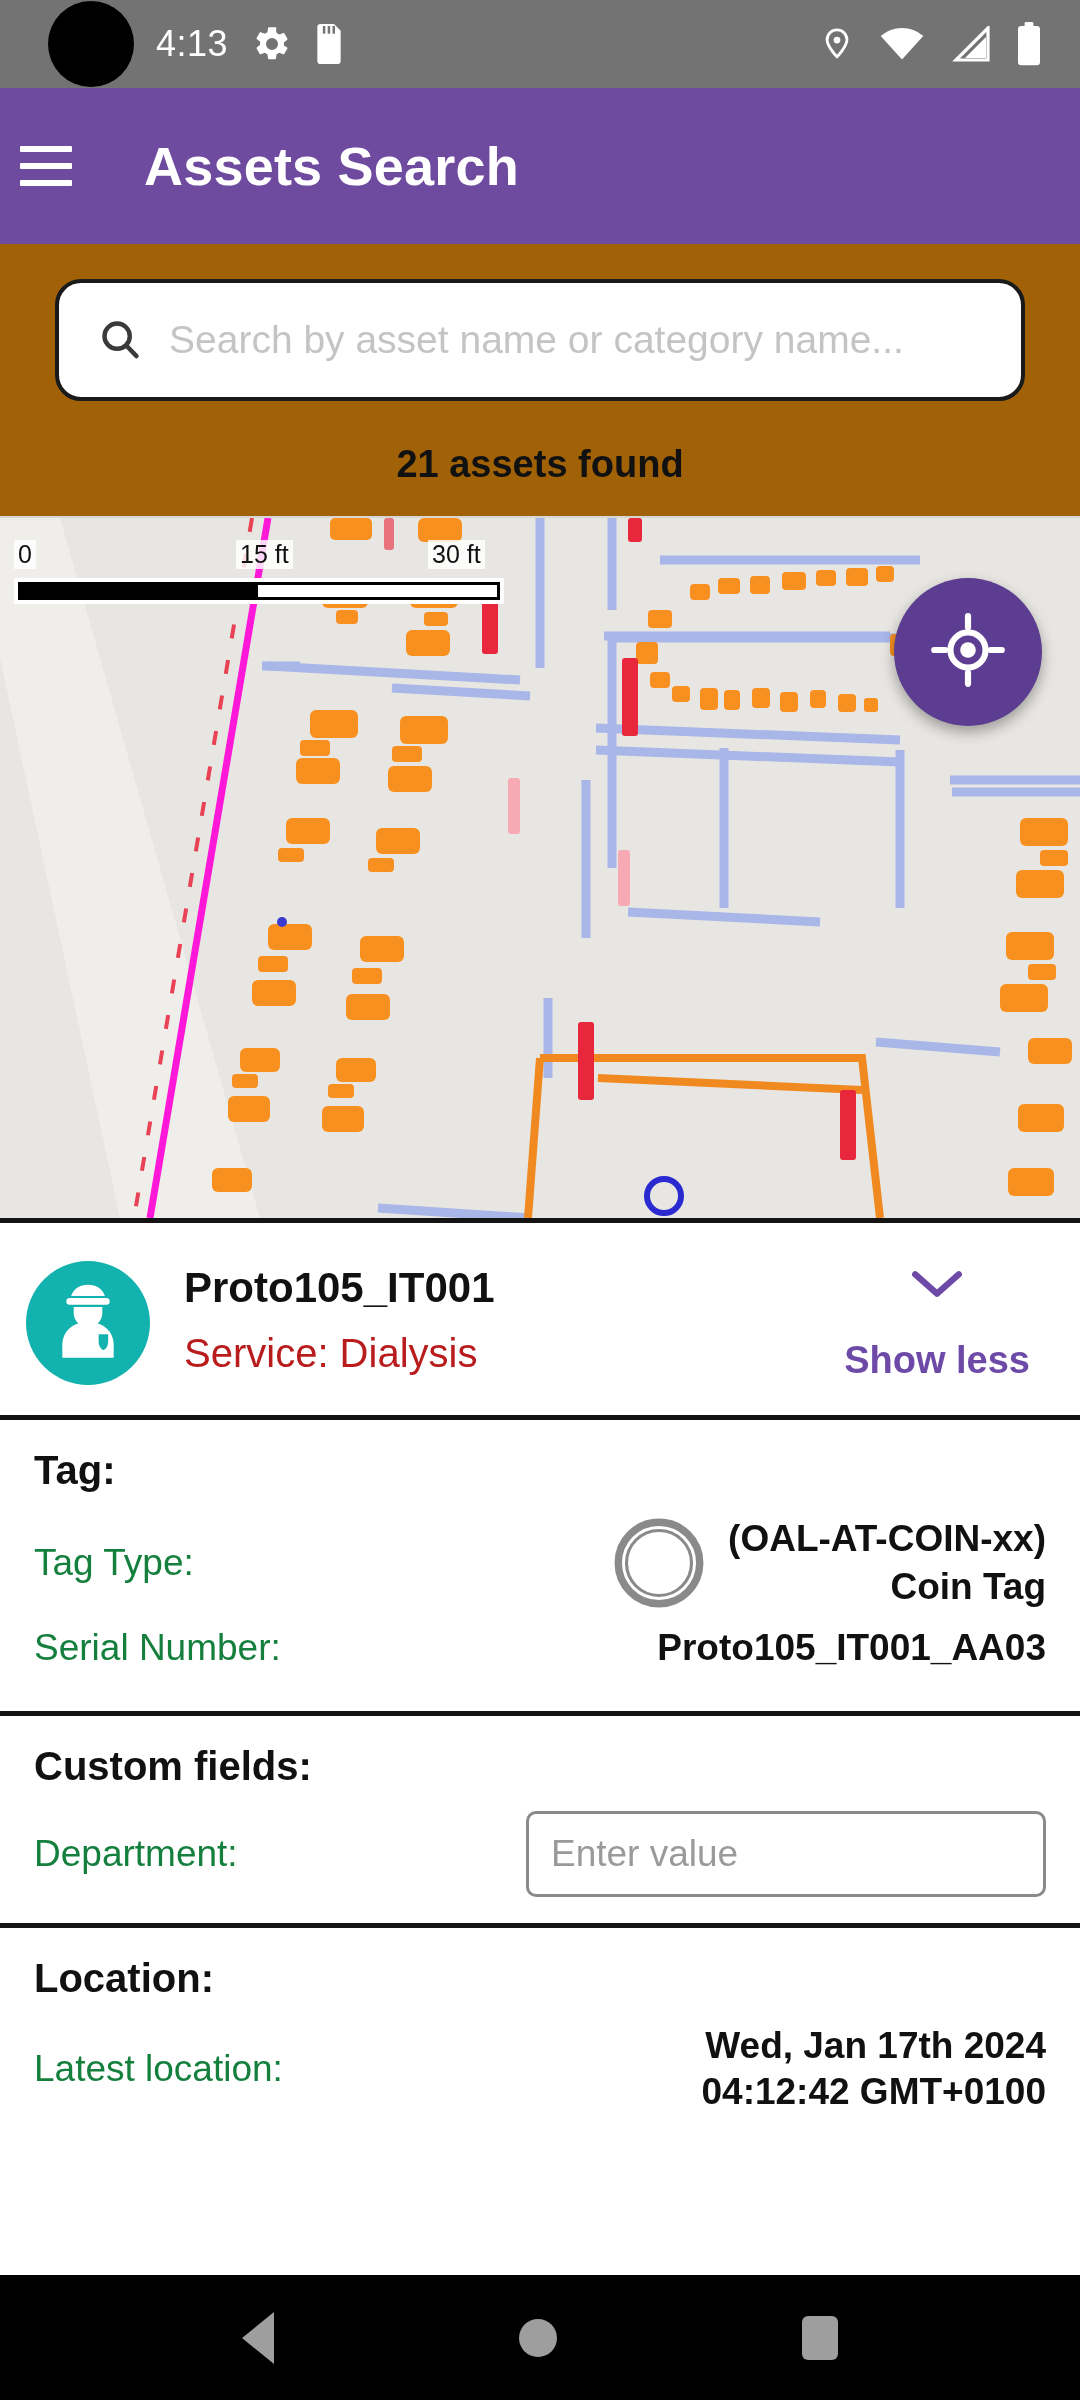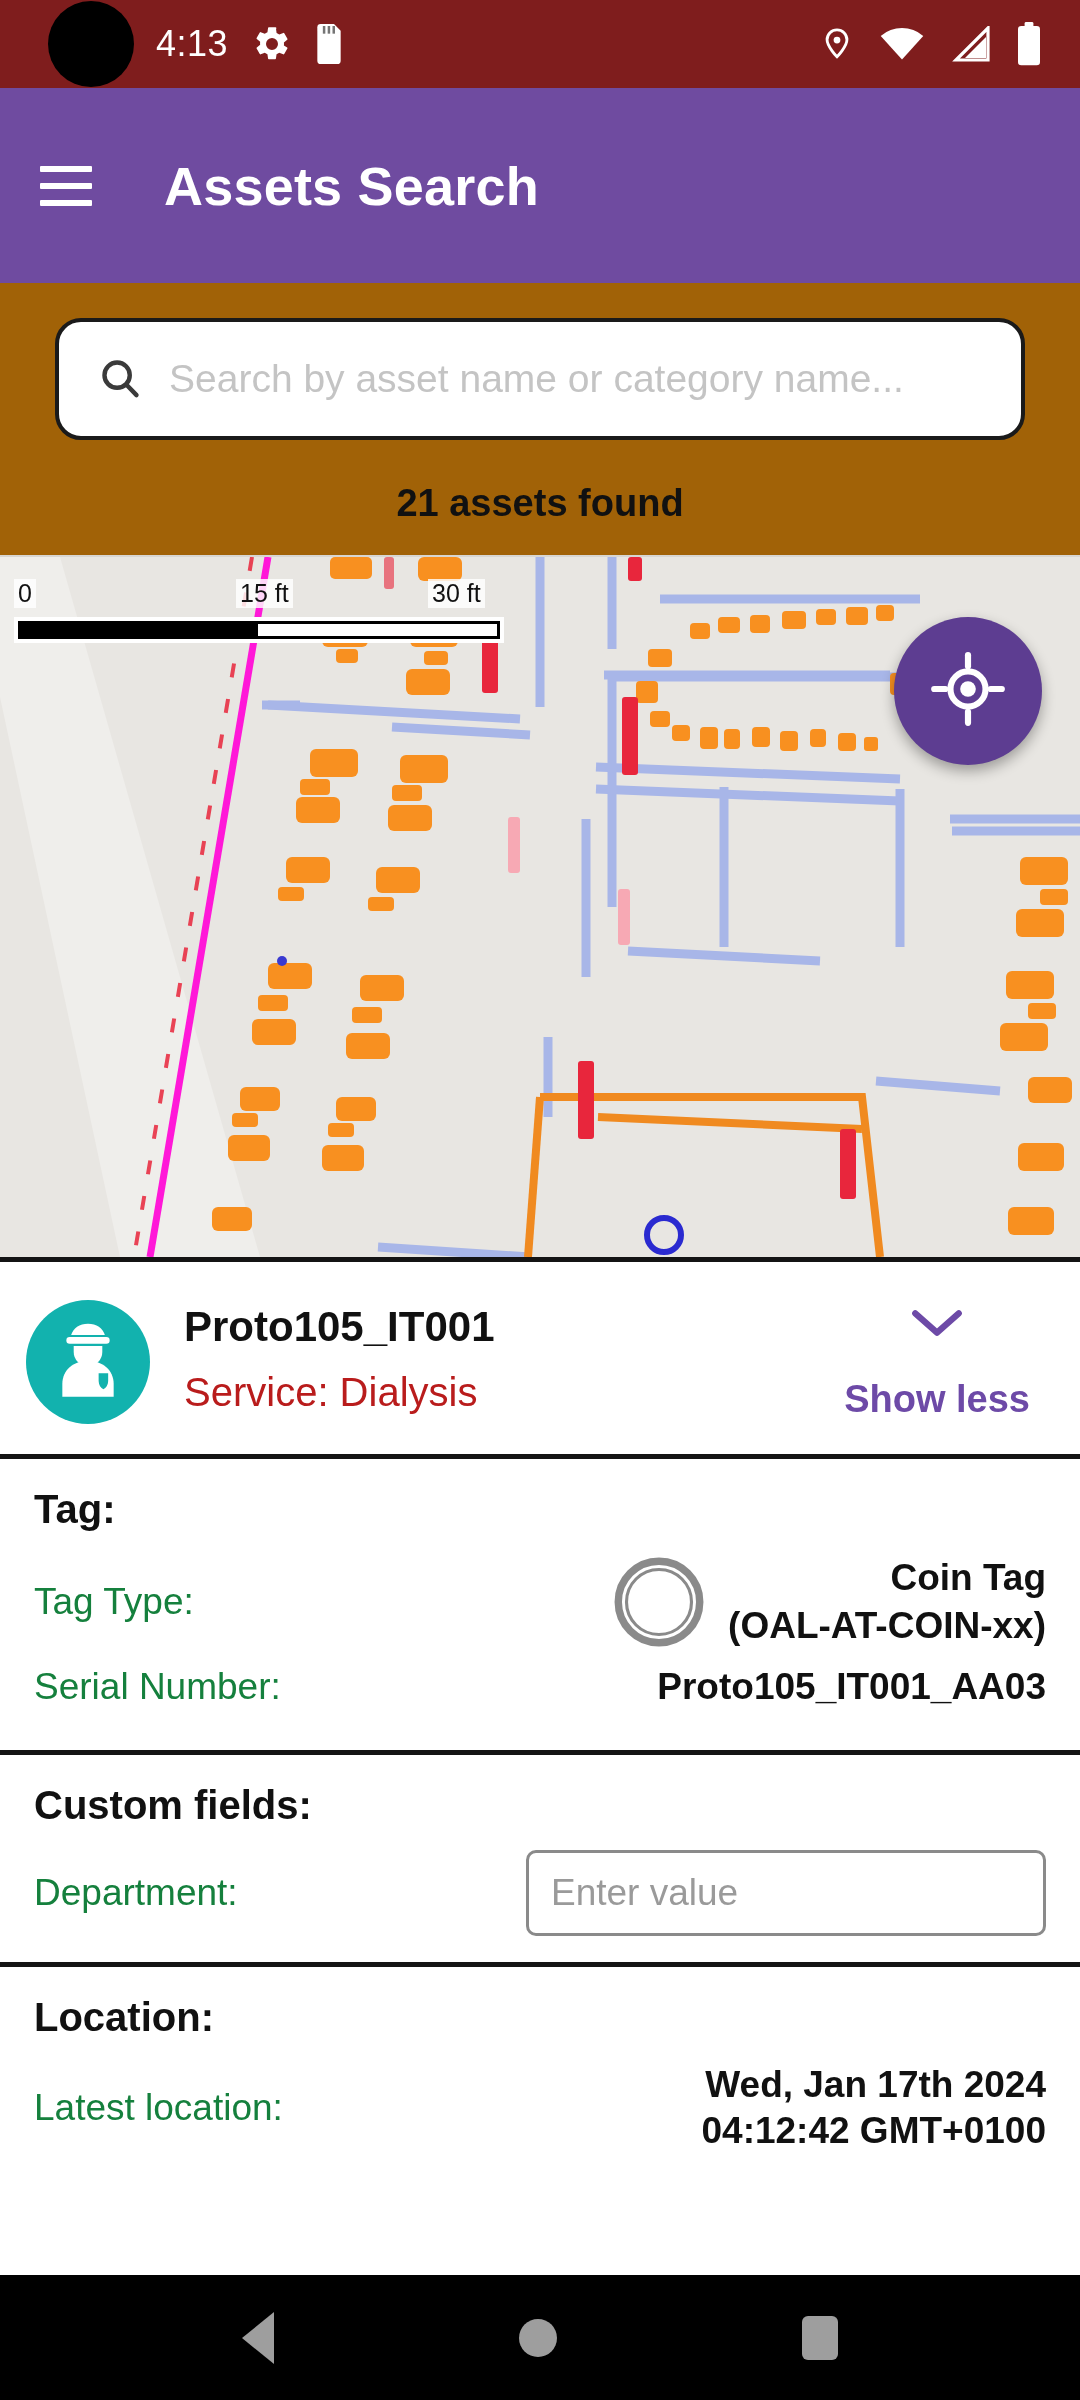--- a/index.html
+++ b/index.html
@@ -19,21 +19,21 @@
     height: 2400px;
     position: relative;
     display: flex;
     flex-direction: column;
     background: #ffffff;
   }
 
   
   .status-bar {
     height: 88px;
-    background: #7f1d1d;
+    background: #737373;
     display: flex;
     align-items: center;
     padding: 0 26px;
     box-sizing: border-box;
     flex: 0 0 auto;
     position: relative;
   }
   .camera-cutout {
     width: 86px;
     height: 86px;
@@ -60,25 +60,25 @@
     margin-left: auto;
     display: flex;
     align-items: center;
     gap: 26px;
     padding-right: 12px;
   }
   .sicon { display: block; }
 
   
   .app-bar {
-    height: 195px;
+    height: 156px;
     background: #6f4ba0;
     display: flex;
     align-items: center;
-    padding-left: 40px;
+    padding-left: 20px;
     flex: 0 0 auto;
   }
   .hamburger {
     width: 52px;
     height: 40px;
     display: flex;
     flex-direction: column;
     justify-content: space-between;
     cursor: pointer;
     flex: 0 0 auto;
@@ -639,22 +639,22 @@
       <div class="tag-type-row">
         <span class="row-label">Tag Type:</span>
         <span class="tag-type-right">
           <span class="coin-icon">
             <svg width="94" height="94" viewBox="0 0 24 24" fill="none">
               <circle cx="12" cy="12" r="10.4" stroke="#8a8a8a" stroke-width="1.9"></circle>
               <circle cx="12" cy="12" r="8.3" stroke="#8a8a8a" stroke-width="0.8"></circle>
             </svg>
           </span>
           <span class="tag-value-lines">
+            <div>(OAL-AT-COIN-xx)</div>
             <div>Coin Tag</div>
-            <div>(OAL-AT-COIN-xx)</div>
           </span>
         </span>
       </div>
 
       <div class="row">
         <span class="row-label">Serial Number:</span>
         <span class="row-value">Proto105_IT001_AA03</span>
       </div>
     </div>
 

